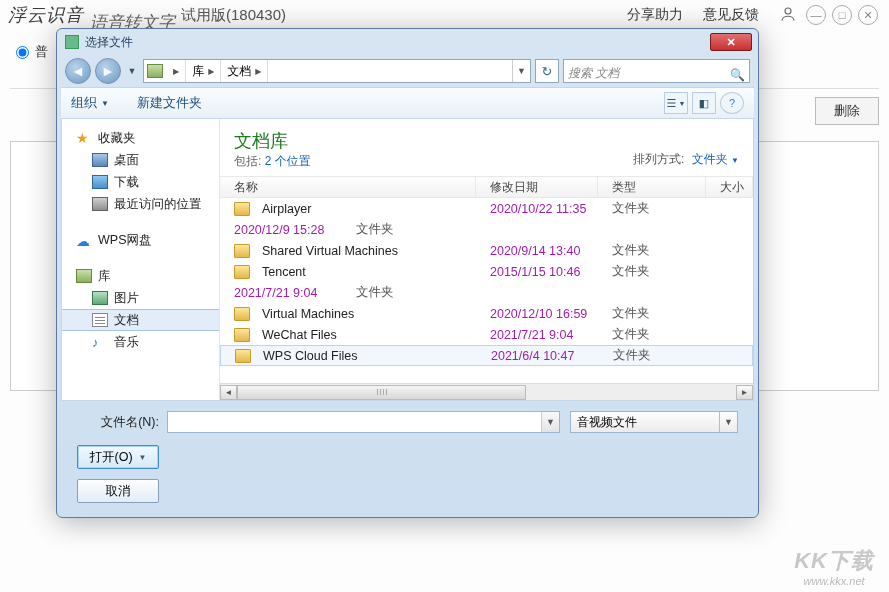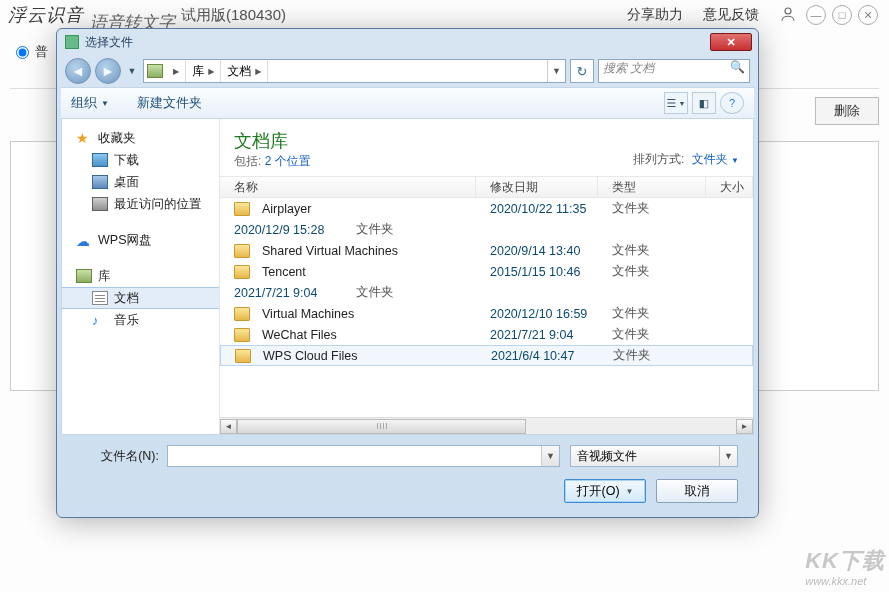--- a/index.html
+++ b/index.html
@@ -15,21 +15,21 @@
 .hdr-icon { width: 20px; height: 20px; border: 1px solid #aaa; border-radius: 50%; margin: 0 3px; display: flex; align-items: center; justify-content: center; color: #888; font-size: 11px; }
 .user-icon svg { width: 18px; height: 18px; stroke: #666; fill: none; stroke-width: 1.5; margin: 0 6px 0 10px; }
 
 .app-body { padding: 8px 10px; }
 .radio-row { display: flex; align-items: center; height: 28px; font-size: 13px; color: #333; }
 .radio-row input { margin: 0 6px; }
 .btn-row { display: flex; justify-content: flex-end; border-top: 1px solid #ddd; padding-top: 8px; margin-top: 22px; }
 .app-btn { border: 1px solid #bbb; background: #f4f4f4; padding: 4px 18px; font-size: 13px; margin-left: 8px; color: #333; }
 .big-box { border: 1px solid #ccc; height: 250px; margin-top: 16px; background: #fff; }
 
-.watermark { position: absolute; right: 4px; bottom: 4px; color: #bbb; font-size: 11px; text-align: left; line-height: 1.2; font-style: italic; }
+.watermark { position: absolute; right: 15px; bottom: 4px; color: #bbb; font-size: 11px; text-align: center; line-height: 1.2; font-style: italic; }
 .watermark .big { font-size: 22px; font-weight: bold; letter-spacing: 1px; color: #c8c8c8; font-style: italic; }
 
 
 .dlg { position: absolute; left: 56px; top: 28px; width: 703px; height: 490px;
   background: linear-gradient(180deg,#d7e5f3,#cddff0); border: 1px solid #5a7aa0;
   box-shadow: 0 4px 30px rgba(0,0,0,0.3); border-radius: 6px; display: flex; flex-direction: column; }
 .dlg-title { height: 26px; display: flex; align-items: center; padding: 0 4px 0 8px; font-size: 12px; color: #1f3b5a; }
 .dlg-title .t-icon { width: 14px; height: 14px; background: #6b8; border: 1px solid #395; margin-right: 6px; }
 .dlg-title .spacer { flex: 1; }
 .close-btn { width: 42px; height: 18px; background: linear-gradient(180deg,#e07070,#c83030);
@@ -41,21 +41,21 @@
   background: radial-gradient(circle at 40% 35%, #a8cdf0, #6fa6d8 55%, #3f7bb5);
   border: 1px solid #4a79aa; display: flex; align-items: center; justify-content: center; color: #fff; font-size: 14px; }
 .nav-arrow.dis { filter: grayscale(0.2) opacity(0.75); }
 .nav-drop { width: 14px; height: 22px; display: flex; align-items: center; justify-content: center; color: #356; font-size: 9px; }
 .addr { flex: 1; height: 24px; background: #fff; border: 1px solid #8fa8c2; display: flex; align-items: center; font-size: 12px; }
 .addr .seg { padding: 0 6px; border-right: 1px solid #ddd; height: 100%; display: flex; align-items: center; gap: 2px; }
 .addr .seg .tri { font-size: 8px; color: #555; margin-left: 2px; }
 .addr .lib-icon { width: 16px; height: 14px; background: linear-gradient(#c8e0a8,#8cb060); border: 1px solid #6a8a40; margin: 0 2px 0 3px; }
 .addr .end-drop { margin-left: auto; width: 18px; text-align: center; color: #555; border-left: 1px solid #ccc; height: 100%; display: flex; align-items: center; justify-content: center; font-size: 9px; }
 .refresh { width: 24px; height: 24px; background: #fff; border: 1px solid #8fa8c2; display: flex; align-items: center; justify-content: center; color: #3a6aa0; font-size: 13px; }
-.search { width: 152px; height: 24px; background: #fff; border: 1px solid #8fa8c2; display: flex; align-items: flex-start; padding: 0 4px; color: #888; font-size: 12px; font-style: italic; gap: 48px; }
+.search { width: 187px; height: 24px; background: #fff; border: 1px solid #8fa8c2; display: flex; align-items: flex-end; padding: 0 4px; color: #888; font-size: 12px; font-style: italic; gap: 48px; }
 .search .mag { margin-left: auto; color: #4a78aa; font-style: normal; }
 
 .toolbar { height: 32px; background: linear-gradient(#fafdff,#e8f0f8); border-top: 1px solid #c5d6e8; border-bottom: 1px solid #c5d6e8;
   display: flex; align-items: center; padding: 0 10px; font-size: 13px; color: #1f4f7a; margin: 0 4px; }
 .toolbar .tb { margin-right: 28px; display: flex; align-items: center; gap: 4px; }
 .toolbar .tb .tri { font-size: 8px; }
 .toolbar .spacer { flex: 1; }
 .tb-icon { width: 24px; height: 22px; border: 1px solid #b8cde2; background: #eef5fb; margin-left: 4px; display: flex; align-items: center; justify-content: center; font-size: 11px; color: #356; }
 
 .dlg-body { flex: 1; display: flex; background: #fff; margin: 0 4px; border: 1px solid #c5d6e8; border-top: none; overflow: hidden; }
@@ -91,36 +91,36 @@
 .cols { display: flex; height: 22px; border-top: 1px solid #e8e8e8; border-bottom: 1px solid #e8e8e8;
   font-size: 12px; color: #444; align-items: center; background: linear-gradient(#fdfdfd,#f2f2f2); }
 .cols > div { padding-left: 14px; border-right: 1px solid #e8e8e8; height: 100%; display: flex; align-items: center; }
 .c-name { flex: 0 0 256px; } .c-date { flex: 0 0 122px; } .c-type { flex: 0 0 108px; } .c-size { flex: 1; }
 
 .rows { flex: 1; overflow: hidden; font-size: 12.5px; color: #222; }
 .row { display: flex; align-items: center; height: 21px; }
 .row.sel { background: #f2f7fd; border: 1px solid #bcd5ee; }
 .row > div { padding-left: 14px; }
 .r-name { flex: 0 0 256px; display: flex; align-items: center; gap: 12px; }
-.r-date { flex: 0 0 122px; color: #0c4a6e; } .r-type { flex: 0 0 108px; color: #555; } .r-size { flex: 1; }
+.r-date { flex: 0 0 122px; color: #a21caf; } .r-type { flex: 0 0 108px; color: #555; } .r-size { flex: 1; }
 
 .hscroll { height: 17px; background: #f0f0f0; border-top: 1px solid #ddd; position: relative; display: flex; align-items: center; }
 .hscroll .arrow { width: 17px; height: 15px; background: linear-gradient(#fafafa,#dcdcdc); border: 1px solid #bbb; display: flex; align-items: center; justify-content: center; font-size: 8px; color: #555; }
 .hscroll .track { flex: 1; height: 15px; background: #eee; position: relative; }
 .hscroll .thumb { position: absolute; left: 0; top: 0; height: 100%; width: 58%; background: linear-gradient(#f4f4f4,#d8d8d8); border: 1px solid #bbb; display: flex; align-items: center; justify-content: center; }
 .hscroll .grip { width: 10px; height: 6px; background: repeating-linear-gradient(90deg,#aaa 0 1px,transparent 1px 3px); }
 
 .dlg-foot { padding: 10px 20px 14px; display: flex; flex-direction: column; gap: 12px; }
 .fn-row { display: flex; align-items: center; font-size: 12.5px; }
 .fn-row .lbl { width: 90px; text-align: right; padding-right: 8px; color: #222; }
 .fn-combo { flex: 1; height: 22px; background: #fff; border: 1px solid #9db6cf; display: flex; align-items: center; }
 .fn-combo .dd { width: 18px; height: 100%; border-left: 1px solid #ccc; margin-left: auto; display: flex; align-items: center; justify-content: center; font-size: 9px; color: #555; background: linear-gradient(#f8f8f8,#e4e4e4); }
 .ft-combo { width: 168px; height: 22px; margin-left: 10px; background: linear-gradient(#fdfdfd,#ececec); border: 1px solid #9db6cf; display: flex; align-items: center; padding-left: 6px; font-size: 12px; }
 .ft-combo .dd { width: 18px; height: 100%; border-left: 1px solid #bbb; margin-left: auto; display: flex; align-items: center; justify-content: center; font-size: 9px; color: #555; }
-.btn-row2 { display: flex; justify-content: flex-end; gap: 10px; }
+.btn-row2 { display: flex; justify-content: flex-end; gap: 10px; flex-direction: column; }
 .dlg-btn { width: 82px; height: 24px; border: 1px solid #8aa0b8; background: linear-gradient(#fdfeff,#e2ecf6); font-size: 12.5px; display: flex; align-items: center; justify-content: center; border-radius: 2px; }
 .dlg-btn.primary { border: 1px solid #3f8dd0; box-shadow: 0 0 0 1px #a8d4f8 inset; background: linear-gradient(#f2f9ff,#d4e9fa); }
 .dlg-btn .dd { margin-left: 6px; font-size: 8px; color: #555; }
 </style>
 </head>
 <body>
 
 <div class="app-header">
   <span class="app-brand">浮云识音</span>
   <span class="app-sub">语音转文字</span>
@@ -202,42 +202,46 @@
   </div>
 
   <div class="dlg-body">
     <div class="sidebar">
       <div class="side-group">
         <div class="side-head">
           <span class="ic ic-star">★</span>
           <span>收藏夹</span>
         </div>
         <div class="side-item">
+          <span class="ic ic-desk"></span>
+          <span>桌面</span>
+        </div>
+        <div class="side-item">
           <span class="ic ic-dl"></span>
           <span>下载</span>
-        </div>
-        <div class="side-item">
-          <span class="ic ic-desk"></span>
-          <span>桌面</span>
         </div>
         <div class="side-item">
           <span class="ic ic-recent"></span>
           <span>最近访问的位置</span>
         </div>
       </div>
       <div class="side-group">
         <div class="side-head">
           <span class="ic ic-wps">☁</span>
           <span>WPS网盘</span>
         </div>
       </div>
       <div class="side-group">
         <div class="side-head">
           <span class="ic ic-lib"></span>
           <span>库</span>
+        </div>
+        <div class="side-item">
+          <span class="ic ic-img"></span>
+          <span>图片</span>
         </div>
         <div class="side-item sel">
           <span class="ic ic-doc"></span>
           <span>文档</span>
         </div>
         <div class="side-item">
           <span class="ic ic-mus">♪</span>
           <span>音乐</span>
         </div>
       </div>

